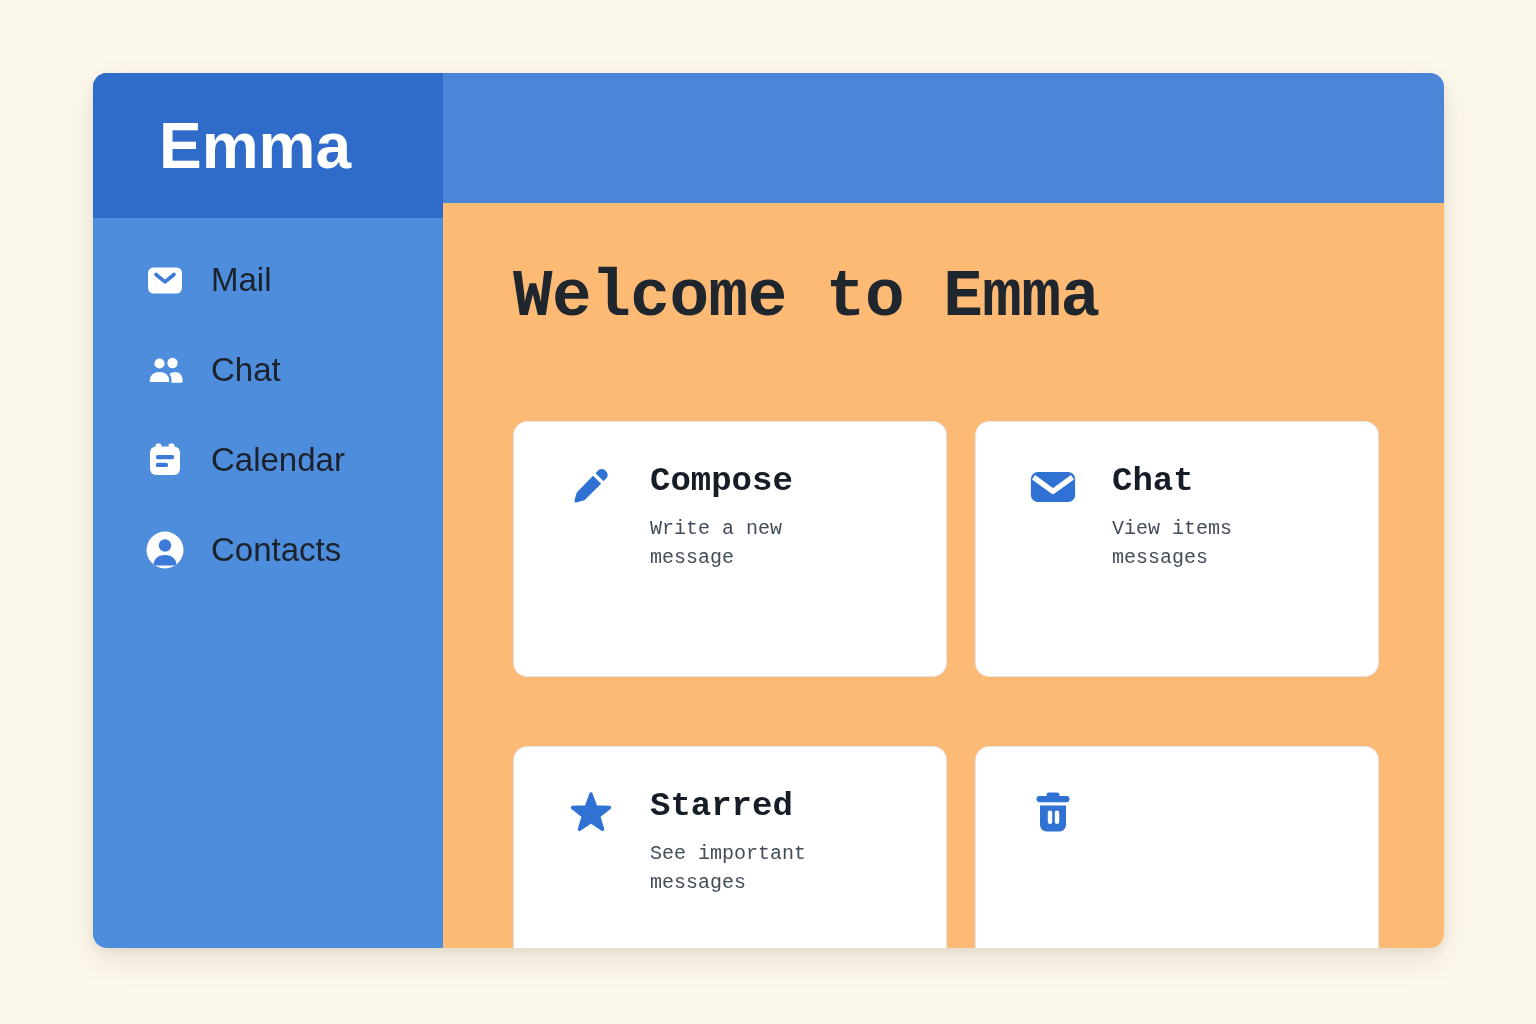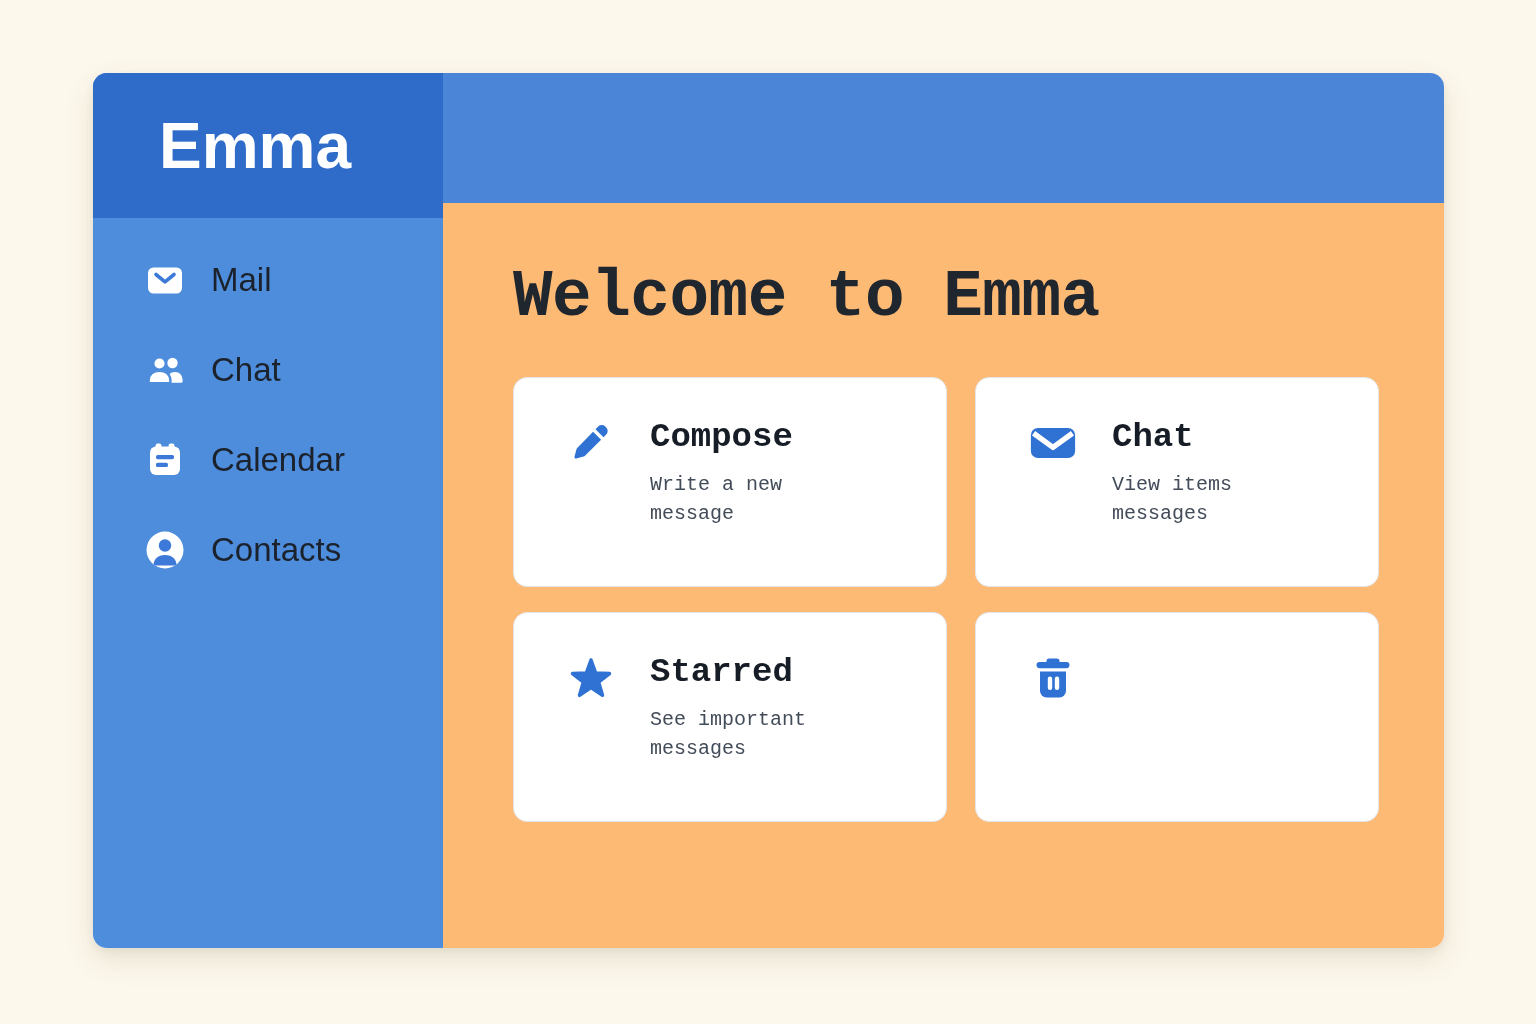--- a/index.html
+++ b/index.html
@@ -35,23 +35,23 @@
   .nav-item { display: flex; align-items: center; height: 40px; margin-bottom: 50px; cursor: pointer; }
   .nav-icon { width: 40px; height: 40px; margin-right: 26px; flex: none; }
   .nav-icon svg { display: block; width: 100%; height: 100%; }
   .nav-label { font-size: 33px; font-weight: 500; color: var(--sidebar-text, #1b222c); }
   .page-title {
     margin: 0 0 46px 0; font-size: 66px; font-weight: 700; line-height: 1;
     letter-spacing: -0.5px; color: var(--title-text, #20262e);
   }
   .cards { display: grid; grid-template-columns: 434px 404px; column-gap: 28px; row-gap: 25px; }
   .card {
-    height: 210px; background: #ffffff; box-sizing: border-box; display: flex;
+    height: 256px; background: #ffffff; box-sizing: border-box; display: flex;
     border: 1.5px solid var(--card-border, #e3e4e8); border-radius: 14px;
-    padding: 40px 20px 0 54px; cursor: pointer;
+    padding: 40px 20px 0 54px; cursor: pointer; margin-top: 44px;
   }
   .card-icon { width: 46px; height: 46px; margin: 2px 36px 0 0; flex: none; }
   .card-icon svg { display: block; width: 100%; height: 100%; }
   .card-title { font-size: 34px; font-weight: 700; color: #171d26; margin: 2px 0 16px; line-height: 1; }
   .card-sub { font-size: 20px; color: var(--subtitle-text, #434c59); line-height: 1.45; white-space: pre-line; }
 </style>
 </head>
 <body>
 
 <div class="window">

